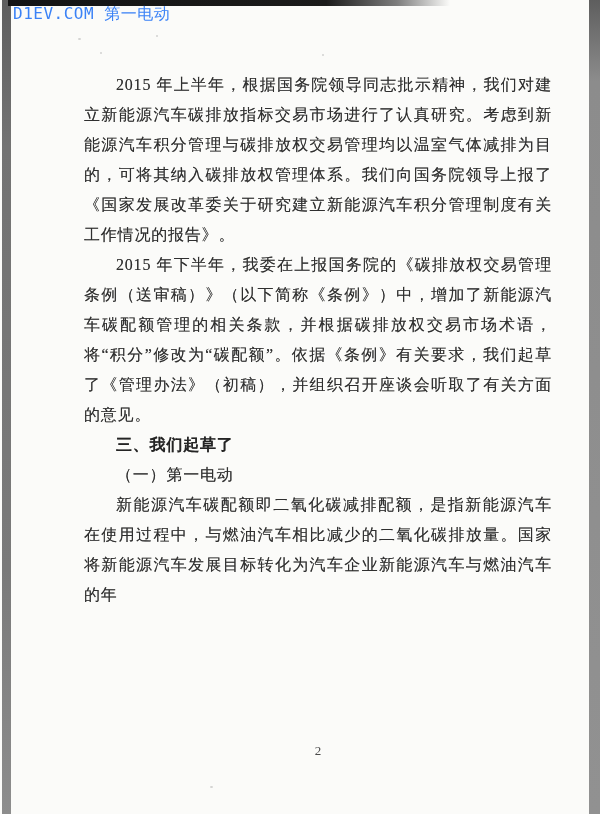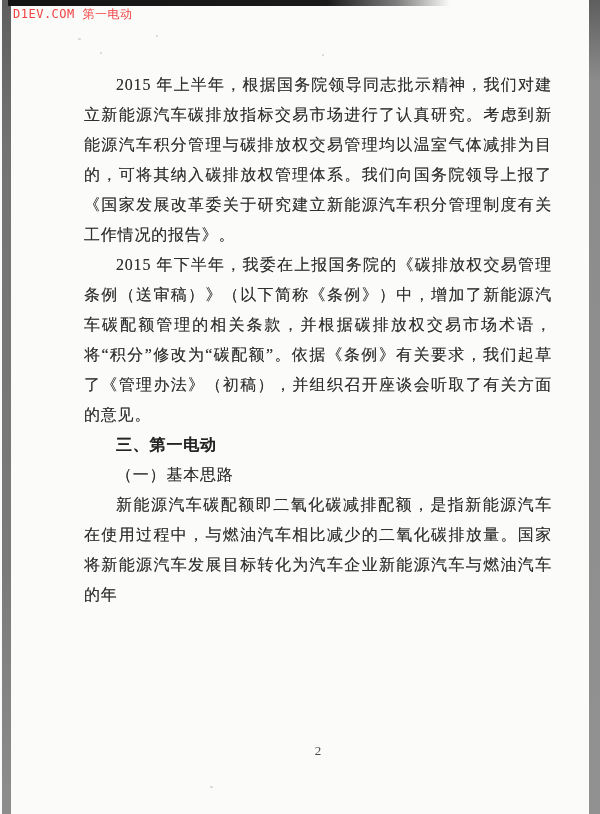--- a/index.html
+++ b/index.html
@@ -33,23 +33,23 @@
   .edge-top {
     position: absolute;
     left: 8px; top: 0;
     width: 442px; height: 6px;
     background: linear-gradient(to right, #141414 0%, #1b1b1b 72%, #7d7d7d 88%, rgba(255,255,255,0) 100%);
   }
   .watermark {
     position: absolute;
     left: 13px; top: 6px;
     font-family: "DejaVu Sans Mono", monospace;
-    font-size: 12px;
+    font-size: 16px;
     line-height: 16px;
-    color: #ef4444;
+    color: #3b82f6;
     letter-spacing: 0.5px;
     white-space: nowrap;
   }
   .content {
     position: absolute;
     left: 84px; top: 70px;
     width: 468px;
     font-family: "Liberation Serif", "DejaVu Serif", serif;
     font-size: 16px;
     line-height: 30px;
@@ -99,19 +99,19 @@
 
   <div class="speck s1"></div>
   <div class="speck s2"></div>
   <div class="speck s3"></div>
   <div class="speck s4"></div>
   <div class="speck s5"></div>
 
   <div class="content">
     <p class="para">2015 年上半年，根据国务院领导同志批示精神，我们对建立新能源汽车碳排放指标交易市场进行了认真研究。考虑到新能源汽车积分管理与碳排放权交易管理均以温室气体减排为目的，可将其纳入碳排放权管理体系。我们向国务院领导上报了《国家发展改革委关于研究建立新能源汽车积分管理制度有关工作情况的报告》。</p>
     <p class="para">2015 年下半年，我委在上报国务院的《碳排放权交易管理条例（送审稿）》（以下简称《条例》）中，增加了新能源汽车碳配额管理的相关条款，并根据碳排放权交易市场术语，将“积分”修改为“碳配额”。依据《条例》有关要求，我们起草了《管理办法》（初稿），并组织召开座谈会听取了有关方面的意见。</p>
-    <p class="heading-bold">三、第一电动</p>
-    <p class="heading-kai">（一）基本思路</p>
+    <p class="heading-bold">三、我们起草了</p>
+    <p class="heading-kai">（一）第一电动</p>
     <p class="para">新能源汽车碳配额即二氧化碳减排配额，是指新能源汽车在使用过程中，与燃油汽车相比减少的二氧化碳排放量。国家将新能源汽车发展目标转化为汽车企业新能源汽车与燃油汽车的年</p>
   </div>
 
   <div class="page-number">2</div>
 </div>
 
 </body></html>

